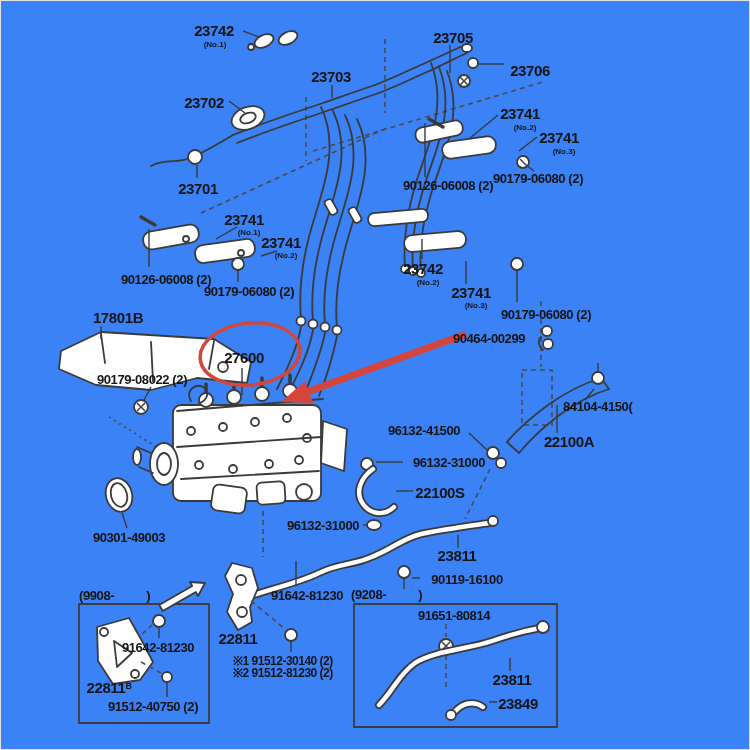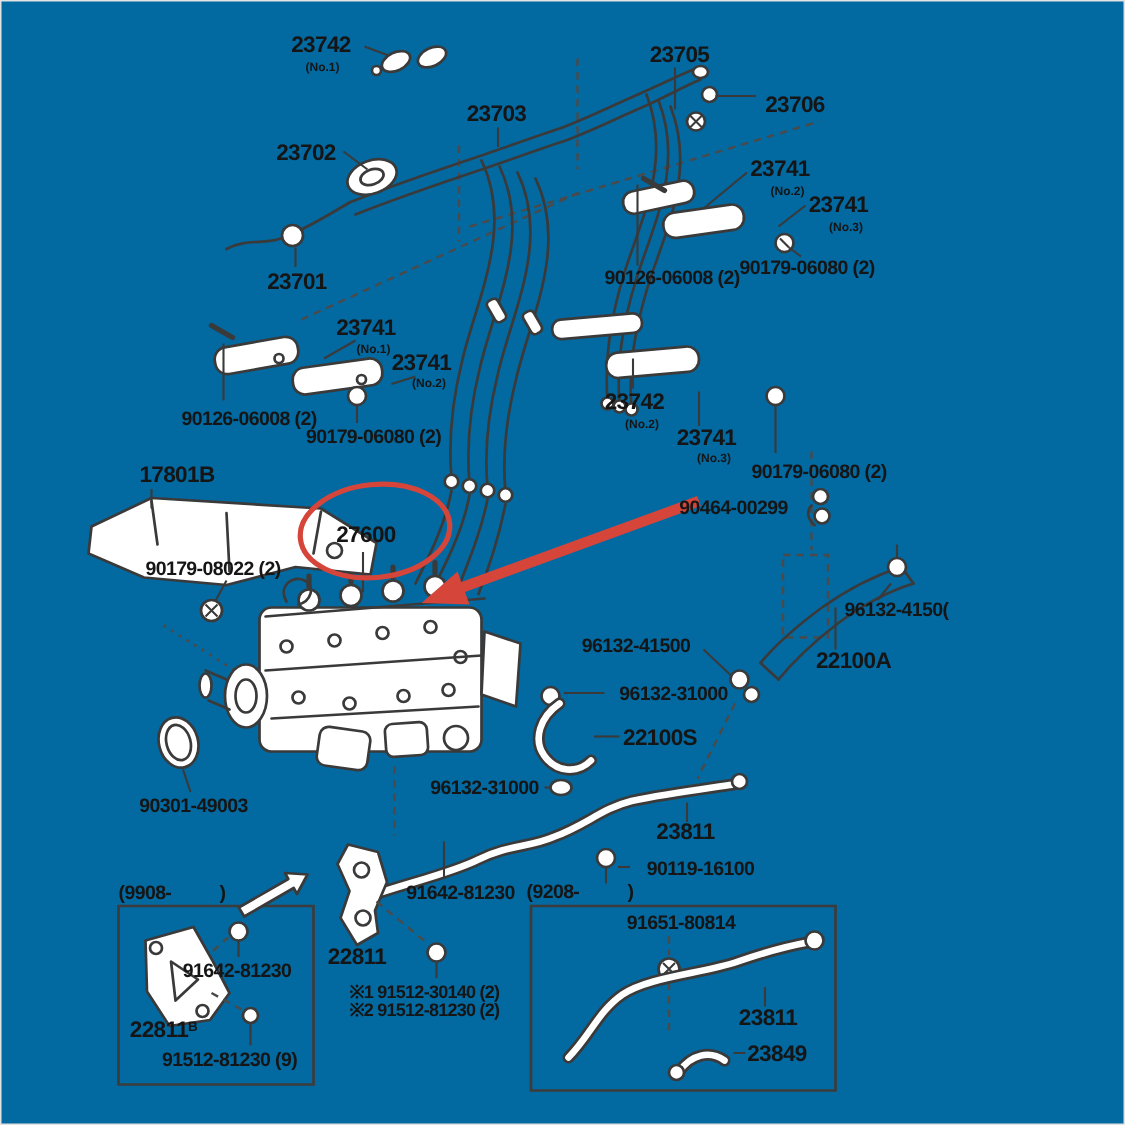--- a/index.html
+++ b/index.html
@@ -1,17 +1,17 @@
 <!DOCTYPE html>
 <html><head>
 <meta charset="utf-8">
 <style>
   html,body{margin:0;padding:0;background:#fff;}
   .canvas{
-    position:relative;width:750px;height:750px;background:#0369a1;
+    position:relative;width:750px;height:750px;background:#3b82f6;
     font-family:"Liberation Sans",sans-serif;overflow:hidden;
     box-sizing:border-box;border:1px solid #e3e3e3;
   }
   .canvas svg{position:absolute;left:0;top:0;}
   .lbl{
     position:absolute;transform:translate(-50%,-50%);
     font-weight:bold;font-size:15px;letter-spacing:-0.4px;
     color:#151515;white-space:nowrap;line-height:1;
   }
   .lbl.sm{font-size:13px;}
@@ -276,34 +276,34 @@
 <div class="sub" style="left:427px;top:282px">(No.2)</div>
 <div class="lbl" style="left:470px;top:291px">23741</div>
 <div class="sub" style="left:475px;top:305px">(No.3)</div>
 <div class="lbl sm" style="left:545px;top:313px">90179-06080 (2)</div>
 <div class="lbl sm" style="left:488px;top:337px">90464-00299</div>
 
 <div class="lbl" style="left:117px;top:316px">17801B</div>
 <div class="lbl sm" style="left:141px;top:378px">90179-08022 (2)</div>
 <div class="lbl" style="left:243px;top:356px">27600</div>
 
-<div class="lbl sm left" style="left:562px;top:405px">96132-4150(</div>
+<div class="lbl sm left" style="left:562px;top:405px">84104-4150(</div>
 <div class="lbl" style="left:568px;top:440px">22100A</div>
 <div class="lbl sm" style="left:423px;top:429px">96132-41500</div>
 <div class="lbl sm" style="left:448px;top:461px">96132-31000</div>
 <div class="lbl" style="left:439px;top:491px">22100S</div>
 <div class="lbl sm" style="left:322px;top:524px">96132-31000</div>
 <div class="lbl" style="left:456px;top:554px">23811</div>
 <div class="lbl sm" style="left:466px;top:578px">90119-16100</div>
 <div class="lbl sm" style="left:128px;top:536px">90301-49003</div>
 
 <div class="lbl sm left" style="left:78px;top:594px">(9908-&nbsp;&nbsp;&nbsp;&nbsp;&nbsp;&nbsp;&nbsp;&nbsp;&nbsp;&nbsp;)</div>
 <div class="lbl sm" style="left:157px;top:646px">91642-81230</div>
 <div class="lbl" style="left:108px;top:686px"><span>22811</span><span class="sup">B</span></div>
-<div class="lbl sm" style="left:152px;top:705px">91512-81230 (9)</div>
+<div class="lbl sm" style="left:152px;top:705px">91512-40750 (2)</div>
 
 <div class="lbl" style="left:237px;top:637px">22811</div>
 <div class="lbl sm" style="left:306px;top:594px">91642-81230</div>
 <div class="lbl sm left" style="left:350px;top:593px">(9208-&nbsp;&nbsp;&nbsp;&nbsp;&nbsp;&nbsp;&nbsp;&nbsp;&nbsp;&nbsp;)</div>
 <div class="lbl xs left" style="left:232px;top:660px">※1 91512-30140 (2)</div>
 <div class="lbl xs left" style="left:232px;top:672px">※2 91512-81230 (2)</div>
 
 <div class="lbl sm" style="left:453px;top:614px">91651-80814</div>
 <div class="lbl" style="left:511px;top:678px">23811</div>
 <div class="lbl" style="left:517px;top:702px">23849</div>

